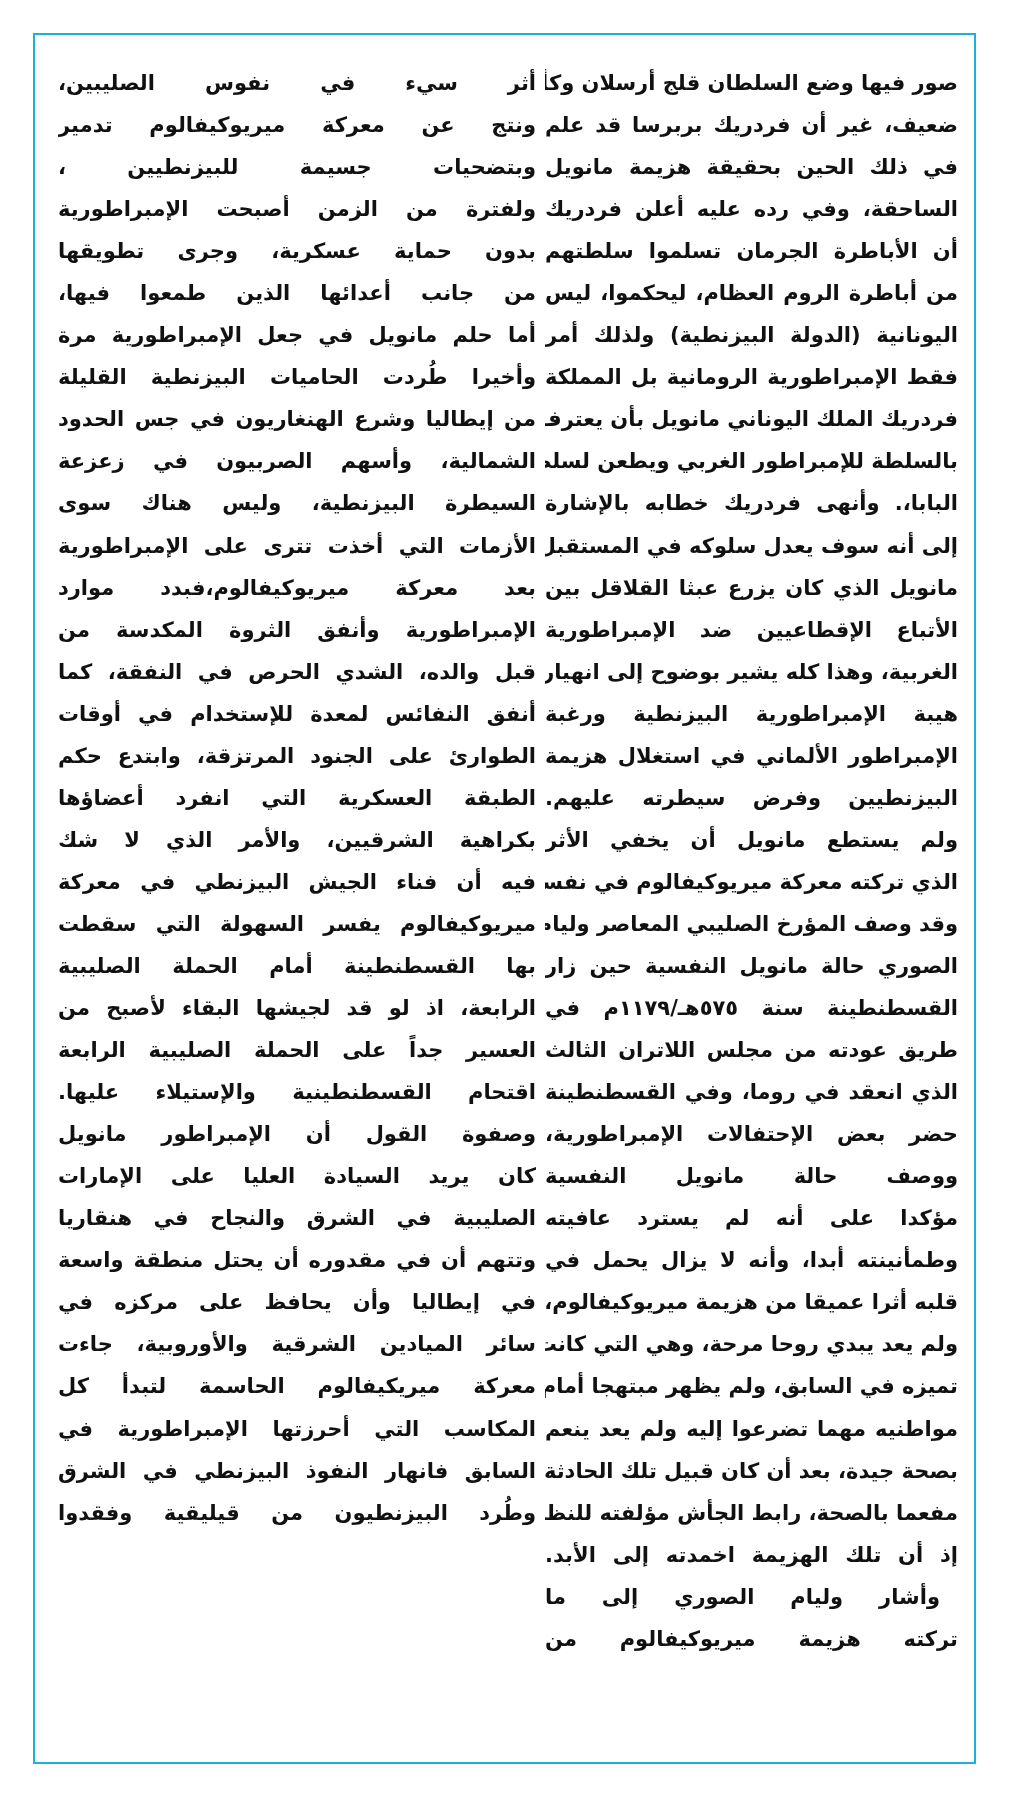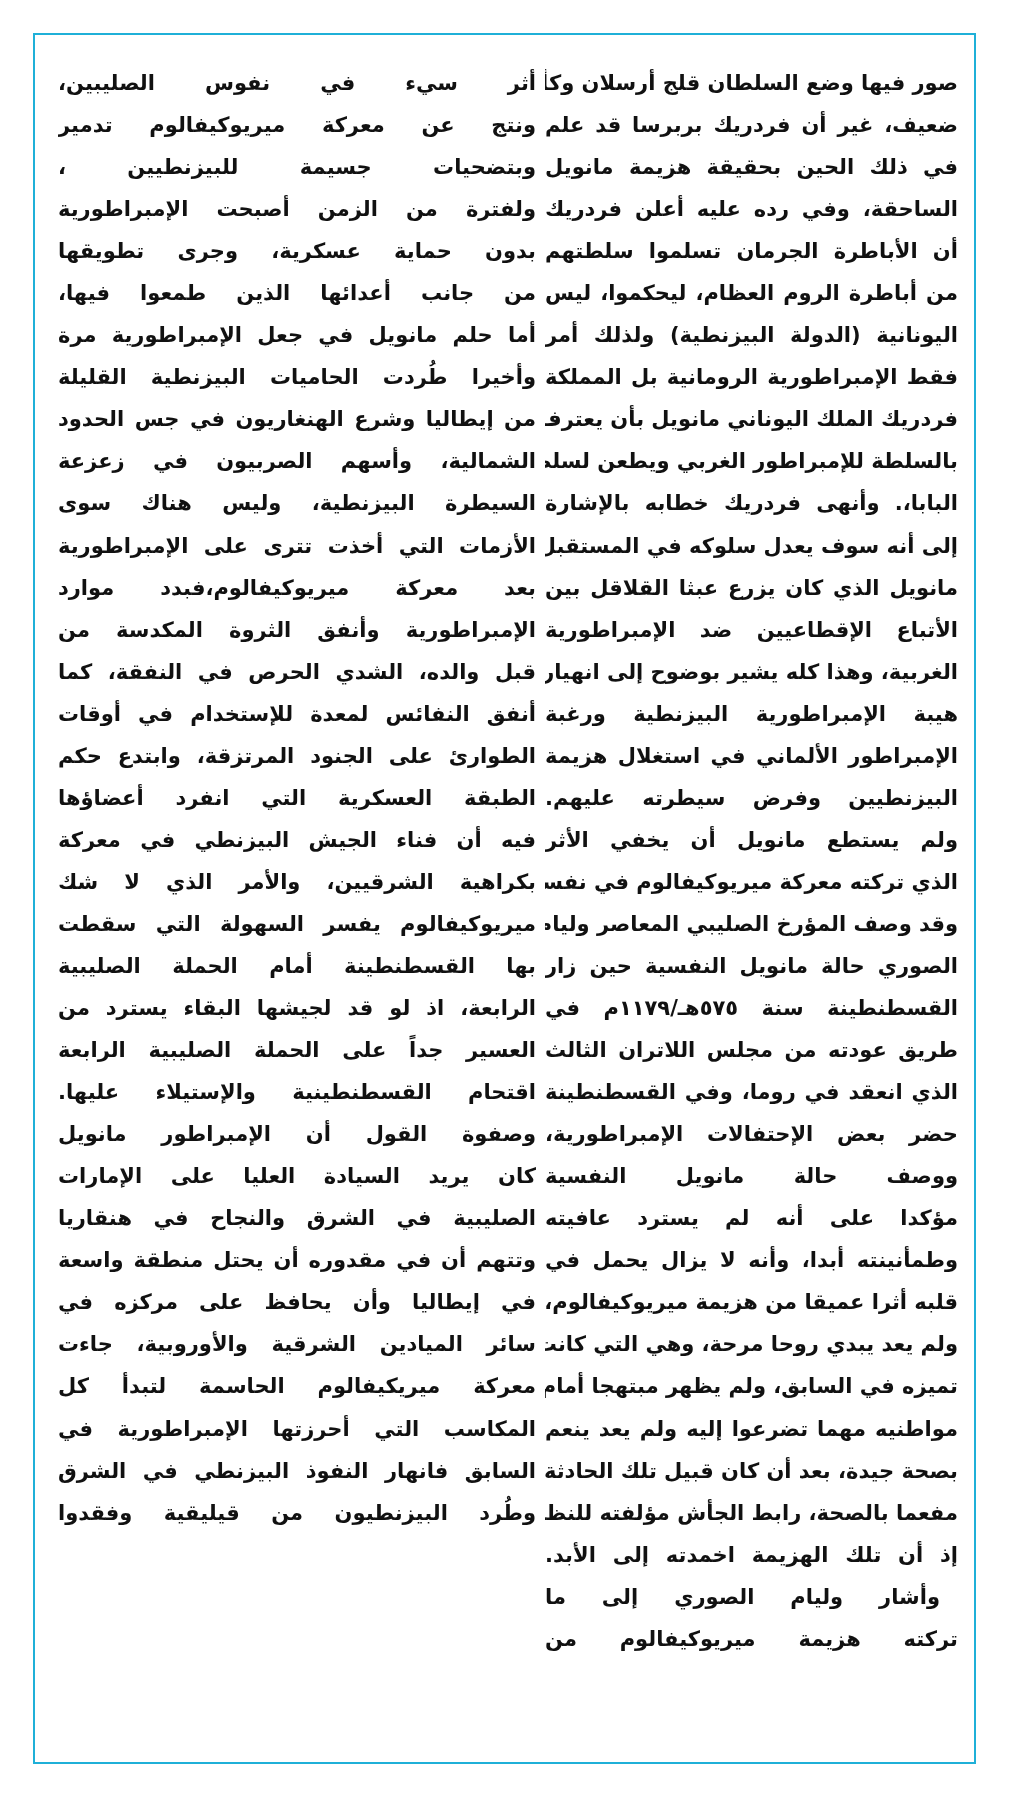--- a/index.html
+++ b/index.html
@@ -78,25 +78,25 @@
     <div class="line">من إيطاليا وشرع الهنغاريون في جس الحدود</div>
     <div class="line">الشمالية، وأسهم الصربيون في زعزعة</div>
     <div class="line">السيطرة البيزنطية، وليس هناك سوى</div>
     <div class="line">الأزمات التي أخذت تترى على الإمبراطورية</div>
     <div class="line">بعد معركة ميريوكيفالوم،فبدد موارد</div>
     <div class="line">الإمبراطورية وأنفق الثروة المكدسة من</div>
     <div class="line">قبل والده، الشدي الحرص في النفقة، كما</div>
     <div class="line">أنفق النفائس لمعدة للإستخدام في أوقات</div>
     <div class="line">الطوارئ على الجنود المرتزقة، وابتدع حكم</div>
     <div class="line">الطبقة العسكرية التي انفرد أعضاؤها</div>
+    <div class="line">بكراهية الشرقيين، والأمر الذي لا شك</div>
     <div class="line">فيه أن فناء الجيش البيزنطي في معركة</div>
-    <div class="line">بكراهية الشرقيين، والأمر الذي لا شك</div>
     <div class="line">ميريوكيفالوم يفسر السهولة التي سقطت</div>
     <div class="line">بها القسطنطينة أمام الحملة الصليبية</div>
-    <div class="line">الرابعة، اذ لو قد لجيشها البقاء يسترد من</div>
+    <div class="line">الرابعة، اذ لو قد لجيشها البقاء لأصبح من</div>
     <div class="line">العسير جداً على الحملة الصليبية الرابعة</div>
     <div class="line">اقتحام القسطنطينية والإستيلاء عليها.</div>
     <div class="line">وصفوة القول أن الإمبراطور مانويل</div>
     <div class="line">كان يريد السيادة العليا على الإمارات</div>
     <div class="line">الصليبية في الشرق والنجاح في هنقاريا</div>
     <div class="line">وتتهم أن في مقدوره أن يحتل منطقة واسعة</div>
     <div class="line">في إيطاليا وأن يحافظ على مركزه في</div>
     <div class="line">سائر الميادين الشرقية والأوروبية، جاءت</div>
     <div class="line">معركة ميريكيفالوم الحاسمة لتبدأ كل</div>
     <div class="line">المكاسب التي أحرزتها الإمبراطورية في</div>

